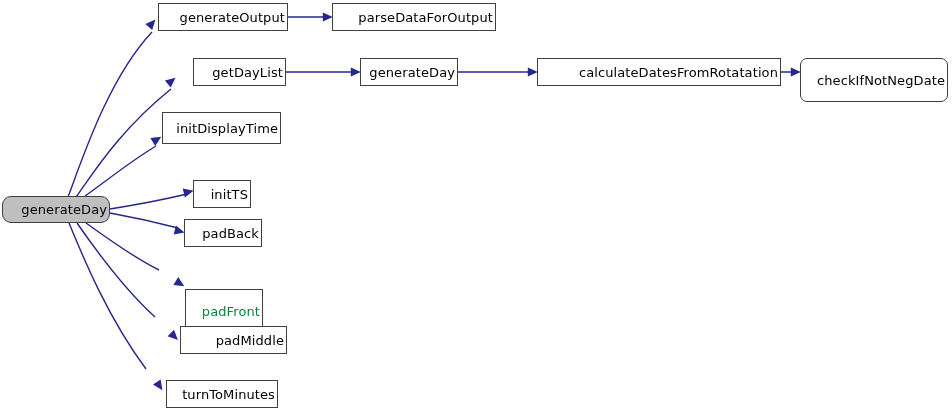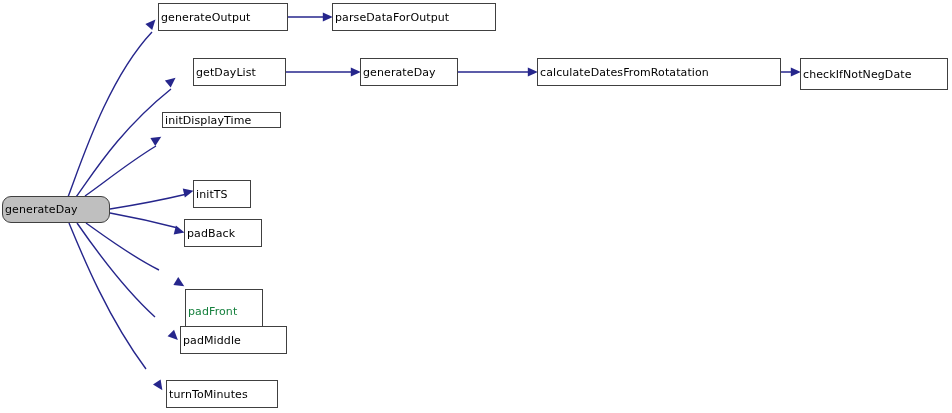--- a/index.html
+++ b/index.html
@@ -24,24 +24,24 @@
     height: 413px;
     pointer-events: none;
   }
   .node {
     position: absolute;
     box-sizing: border-box;
     border: 1px solid #404040;
     background: #ffffff;
     display: flex;
     align-items: center;
-    justify-content: flex-start;
+    justify-content: flex-end;
     white-space: nowrap;
     color: #000000;
-    font-size: 11px;
+    font-size: 13px;
     line-height: 1;
     letter-spacing: 0.1px;
     overflow: hidden;
   }
   .node.root {
     background: #bfbfbf;
     border: 1px solid #404040;
   }
   .node-label {
     display: block;
@@ -114,24 +114,24 @@
       </div>
       <div class="node" style="left: 177px; top: 58px; width: 93px; height: 28px; background: rgb(255, 255, 255); border-color: rgb(64, 64, 64); color: rgb(0, 0, 0); margin-left: 16px;">
         <span class="node-label">getDayList</span>
       </div>
       <div class="node" style="left: 360px; top: 58px; width: 98px; height: 28px; background: rgb(255, 255, 255); border-color: rgb(64, 64, 64); color: rgb(0, 0, 0);">
         <span class="node-label">generateDay</span>
       </div>
       <div class="node" style="left: 537px; top: 58px; width: 244px; height: 28px; background: rgb(255, 255, 255); border-color: rgb(64, 64, 64); color: rgb(0, 0, 0);">
         <span class="node-label">calculateDatesFromRotatation</span>
       </div>
-      <div class="node" style="left: 800px; top: 58px; width: 148px; height: 32px; background: rgb(255, 255, 255); border-color: rgb(64, 64, 64); color: rgb(0, 0, 0);">
+      <div class="node" style="left: 800px; top: 58px; width: 148px; height: 44px; background: rgb(255, 255, 255); border-color: rgb(64, 64, 64); color: rgb(0, 0, 0); border-radius: 7px;">
         <span class="node-label">checkIfNotNegDate</span>
       </div>
-      <div class="node" style="left: 162px; top: 112px; width: 119px; height: 16px; background: rgb(255, 255, 255); border-color: rgb(64, 64, 64); color: rgb(0, 0, 0);">
+      <div class="node" style="left: 162px; top: 112px; width: 119px; height: 32px; background: rgb(255, 255, 255); border-color: rgb(64, 64, 64); color: rgb(0, 0, 0);">
         <span class="node-label">initDisplayTime</span>
       </div>
       <div class="node" style="left: 193px; top: 180px; width: 58px; height: 28px; background: rgb(255, 255, 255); border-color: rgb(64, 64, 64); color: rgb(0, 0, 0);">
         <span class="node-label">initTS</span>
       </div>
       <div class="node" style="left: 184px; top: 219px; width: 78px; height: 28px; background: rgb(255, 255, 255); border-color: rgb(64, 64, 64); color: rgb(0, 0, 0);">
         <span class="node-label">padBack</span>
       </div>
       <div class="node" style="left: 185px; top: 289px; width: 78px; height: 44px; background: rgb(255, 255, 255); border-color: rgb(64, 64, 64); color: #15803d;">
         <span class="node-label">padFront</span>

